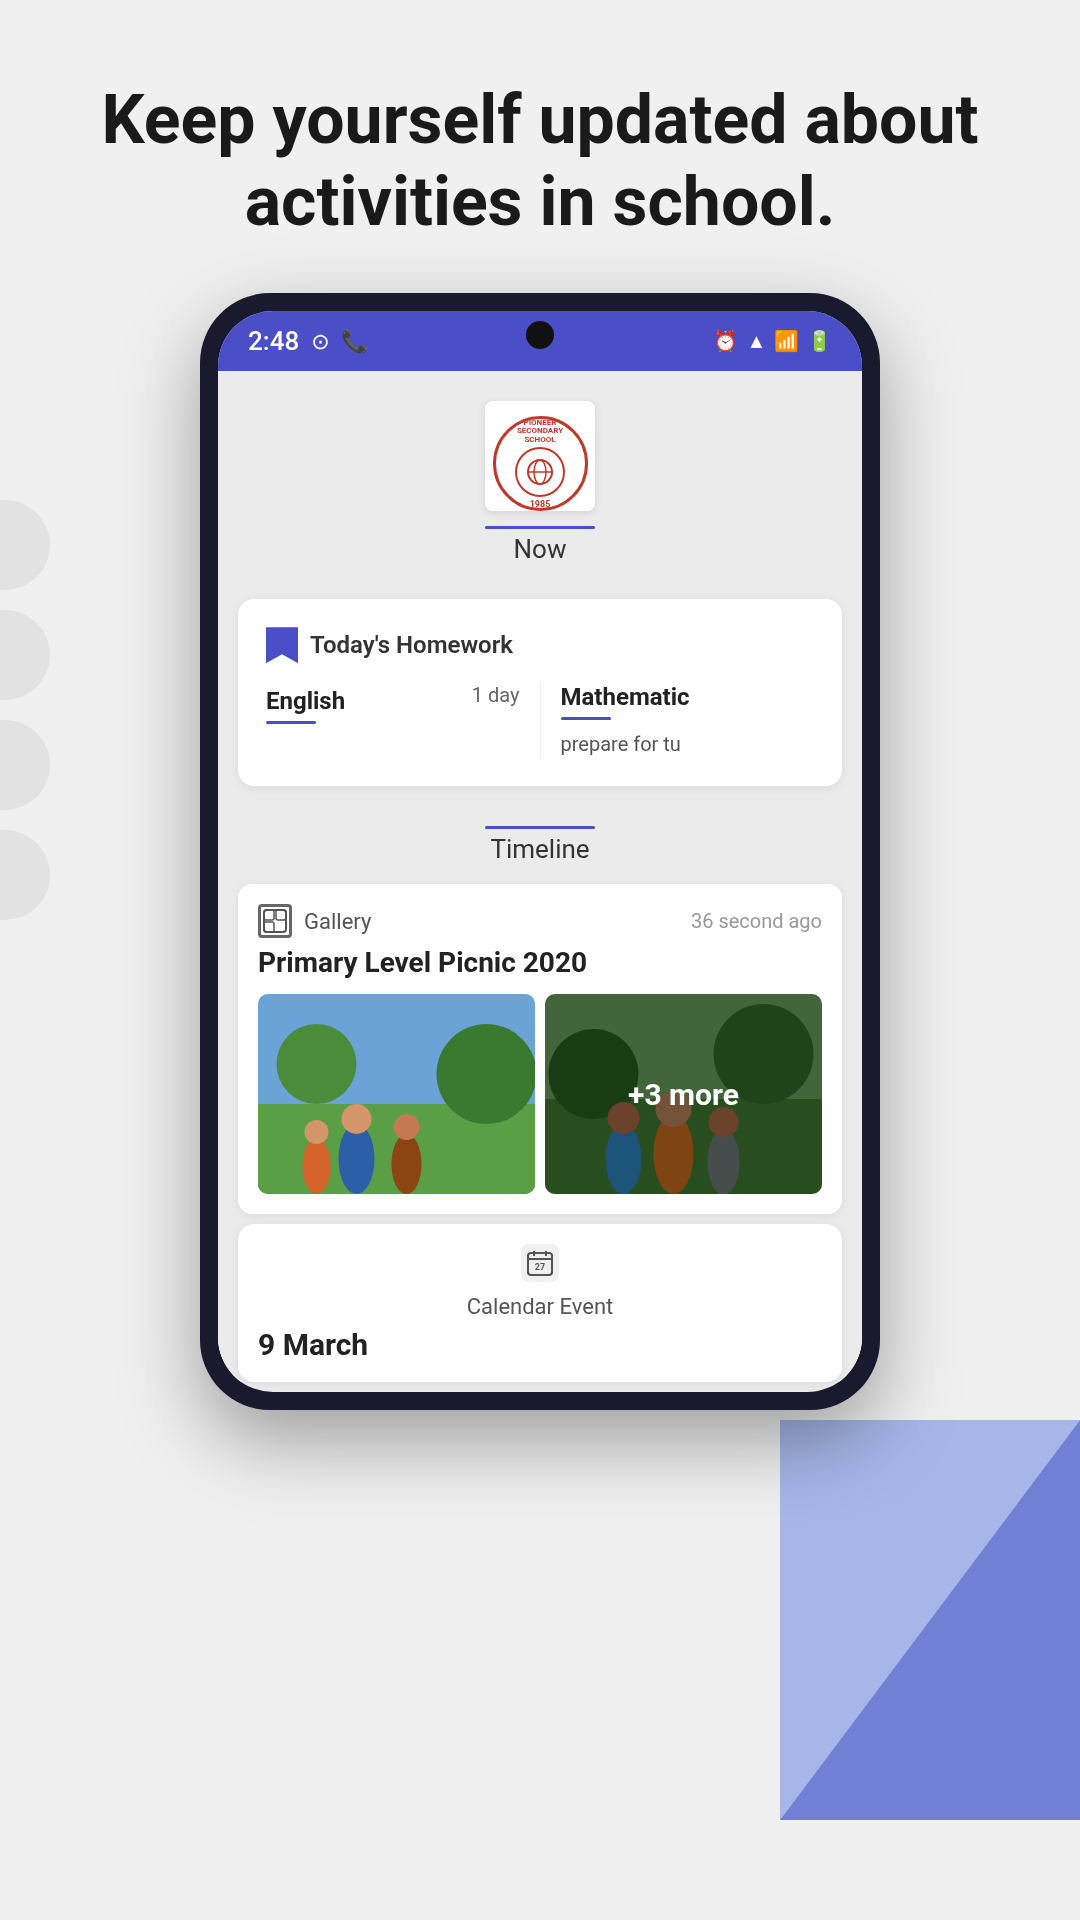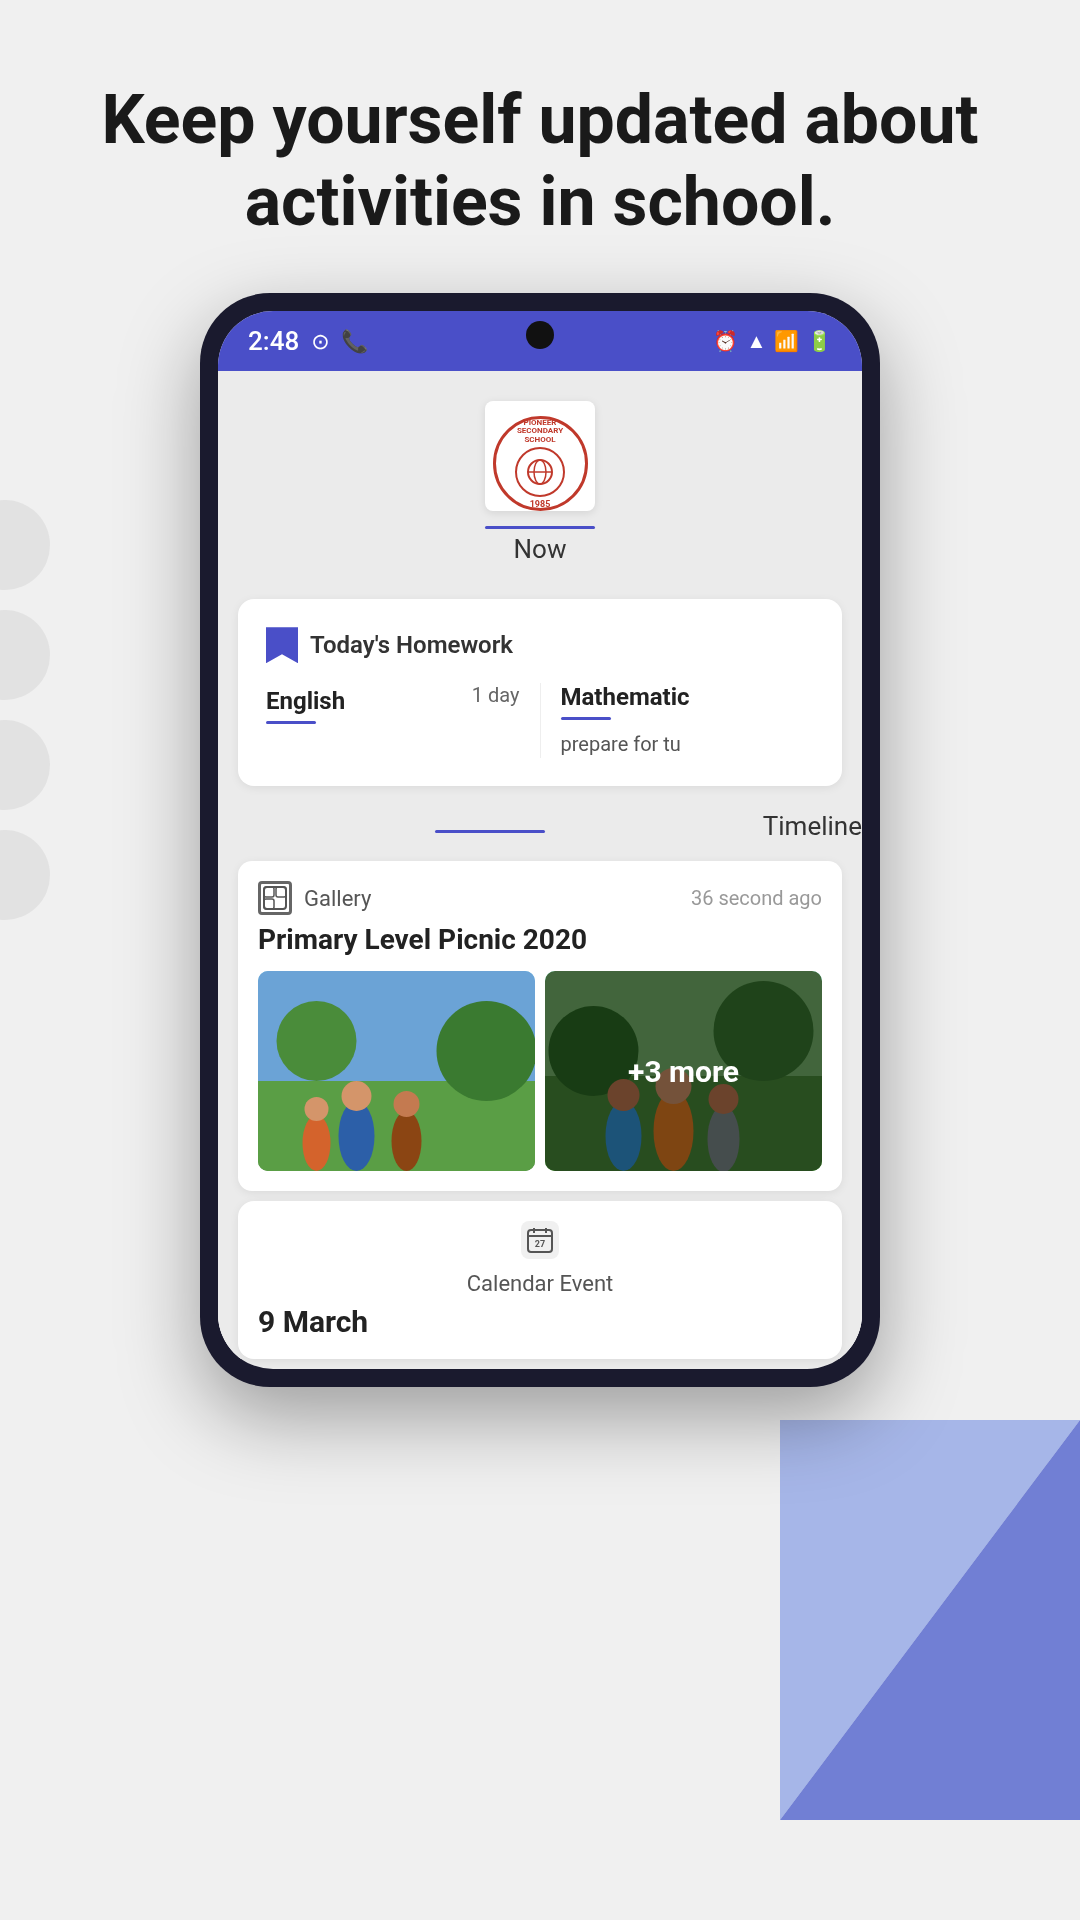--- a/index.html
+++ b/index.html
@@ -255,21 +255,21 @@
       align-items: flex-end;
     }
 
     
     .timeline-section {
       background: #ebebeb;
       padding: 15px 0 0;
     }
     .timeline-tab {
       display: flex;
-      flex-direction: row;
+      flex-direction: column;
       align-items: center;
       padding-bottom: 5px;
     }
     .timeline-label {
       font-size: 26px;
       color: #333;
       text-align: center;
     }
 
     

